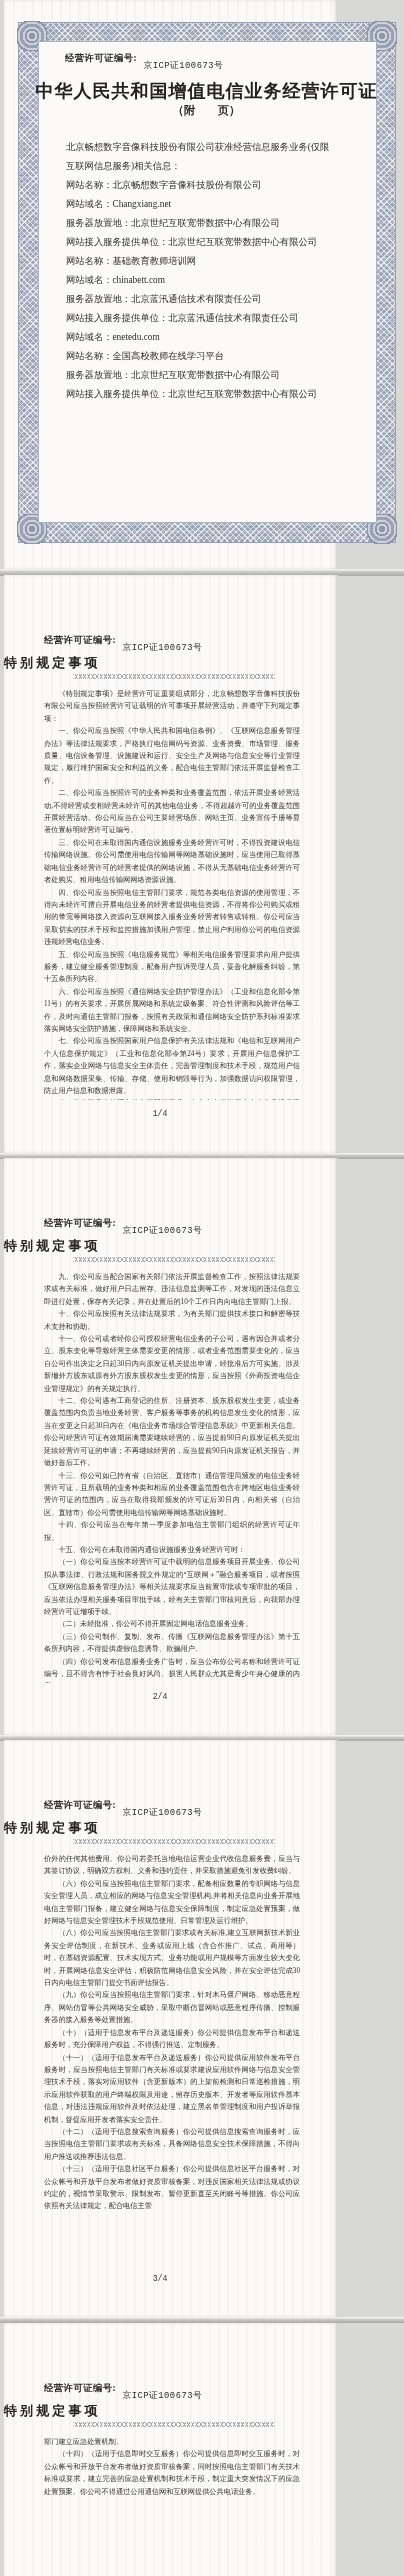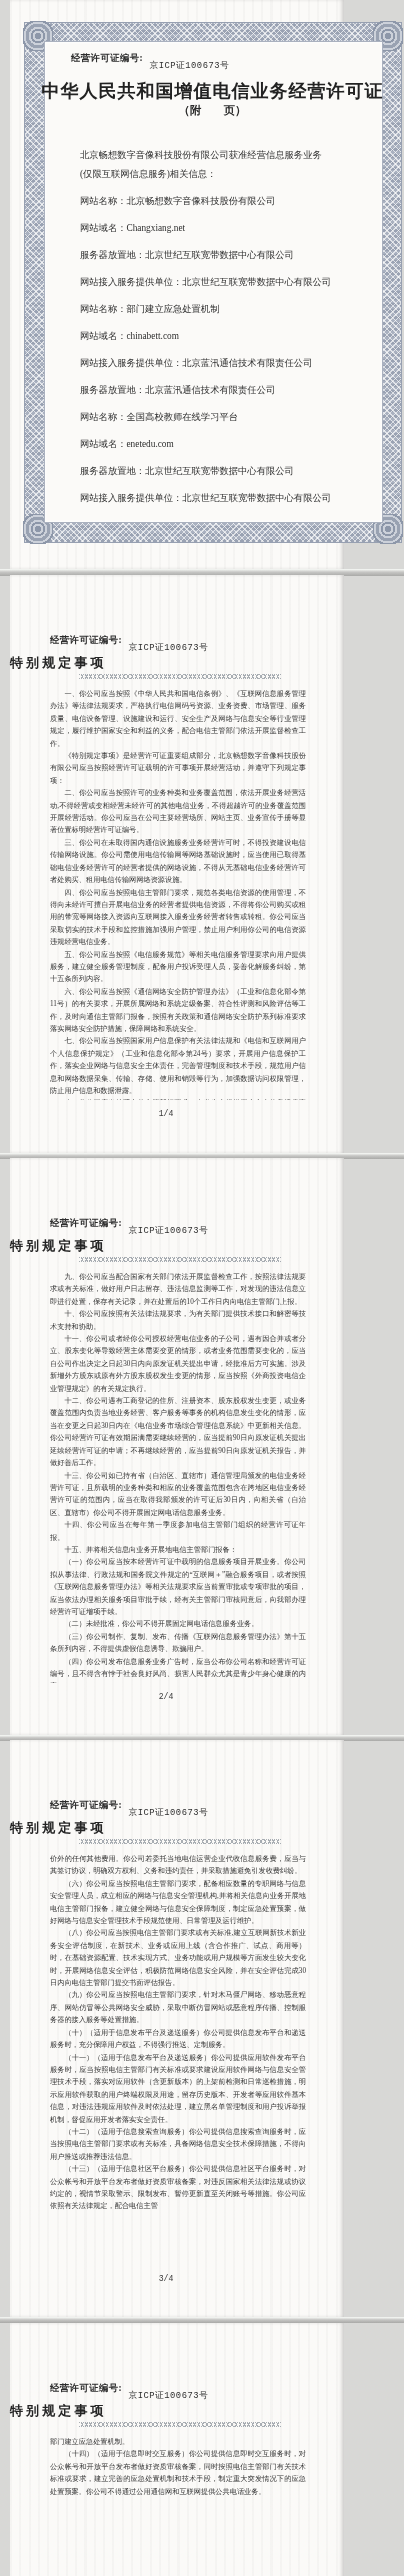--- a/index.html
+++ b/index.html
@@ -1,21 +1,21 @@
 <!DOCTYPE html>
 <html style="font-size:8.2px"><head>
 <meta charset="utf-8">
 <style>
   html,body{margin:0;padding:0;background:#ffffff;}
   #doc{
     position:relative;width:405px;height:2873px;overflow:hidden;
     font-family:"Liberation Serif","DejaVu Serif",serif;color:#2f2f2f;background:#d8d8d6;
   }
   .page{
-    position:absolute;left:10px;width:334px;
+    position:absolute;left:4px;width:334px;
     background-color:#fbfaf8;
     background-image:repeating-linear-gradient(90deg,rgba(130,130,128,.05) 0 2.1px,rgba(0,0,0,0) 2.1px 9.3px);
     box-shadow:inset -3.1px 0 4.1px -1.5px rgba(0,0,0,.22);
   }
   .separator{
     position:absolute;left:0;width:405px;height:5.2px;
     background:linear-gradient(180deg,#e9eae7 0%,#c6c6c4 35%,#a9a9a7 100%);
     border-top:1px solid #f0f2ef;
   }
   
@@ -39,21 +39,21 @@
   }
   .corner.tl{left:-2.1px;top:-2.1px}.corner.tr{right:-2.1px;top:-2.1px}
   .corner.bl{left:-2.1px;bottom:-2.1px}.corner.br{right:-2.1px;bottom:-2.1px}
   .licno{position:absolute;white-space:nowrap;}
   .licno .lab{font-size:9.3px;font-weight:bold;color:#2b2b2b;letter-spacing:0.5px;}
   .licno .num{font-size:8.8px;margin-left:6.2px;position:relative;top:6.7px;letter-spacing:0.5px;font-family:"Liberation Mono","DejaVu Sans Mono",monospace;}
   .cert-licno{top:52px;left:61px;}
   .cert-title{position:absolute;top:79px;left:0;width:405px;text-align:center;font-size:18px;font-weight:bold;letter-spacing:1px;color:#222;}
   .cert-sub{position:absolute;top:103px;left:0;width:405px;text-align:center;font-size:11.3px;font-weight:bold;color:#2a2a2a;}
   .cert-body{position:absolute;top:138px;left:62px;width:270px;font-size:9.3px;line-height:19px;color:#2d2d2d;}
-  .cert-line{margin:8px;}
+  .cert-line{margin:0;}
   
   .prov-licno{top:59px;left:40px;}
   .prov-title{position:absolute;top:79px;left:0;width:336px;text-align:left;font-size:13px;font-weight:bold;letter-spacing:3.1px;color:#242424;}
   .wave{
     position:absolute;top:99px;left:69px;width:202px;height:4.6px;opacity:.75;
     background-image:
       repeating-linear-gradient(120deg,#8e959d 0 1px,rgba(0,0,0,0) 1px 3.6px),
       repeating-linear-gradient(60deg,#8e959d 0 1px,rgba(0,0,0,0) 1px 3.6px);
   }
   .prov-body{
@@ -89,46 +89,46 @@
       <div class="cert-line">北京畅想数字音像科技股份有限公司获准经营信息服务业务(仅限互联网信息服务)相关信息：</div>
 
       <div>
         <div class="cert-line"><span>网站名称：</span><span>北京畅想数字音像科技股份有限公司</span></div>
         <div class="cert-line"><span>网站域名：</span><span>Changxiang.net</span></div>
         <div class="cert-line"><span>服务器放置地：</span><span>北京世纪互联宽带数据中心有限公司</span></div>
         <div class="cert-line"><span>网站接入服务提供单位：</span><span>北京世纪互联宽带数据中心有限公司</span></div>
       </div>
 
       <div>
-        <div class="cert-line"><span>网站名称：</span><span>部门建立应急处置机制</span></div>
+        <div class="cert-line"><span>网站名称：</span><span>基础教育教师培训网</span></div>
         <div class="cert-line"><span>网站域名：</span><span>chinabett.com</span></div>
+        <div class="cert-line"><span>服务器放置地：</span><span>北京蓝汛通信技术有限责任公司</span></div>
         <div class="cert-line"><span>网站接入服务提供单位：</span><span>北京蓝汛通信技术有限责任公司</span></div>
-        <div class="cert-line"><span>服务器放置地：</span><span>北京蓝汛通信技术有限责任公司</span></div>
       </div>
 
       <div>
+        <div class="cert-line"><span>网站域名：</span><span>enetedu.com</span></div>
         <div class="cert-line"><span>网站名称：</span><span>全国高校教师在线学习平台</span></div>
-        <div class="cert-line"><span>网站域名：</span><span>enetedu.com</span></div>
         <div class="cert-line"><span>服务器放置地：</span><span>北京世纪互联宽带数据中心有限公司</span></div>
         <div class="cert-line"><span>网站接入服务提供单位：</span><span>北京世纪互联宽带数据中心有限公司</span></div>
       </div>
     </div>
   </section>
 
   <div class="separator" style="top:569px;height:5.7px"></div>
 
   <section class="page" style="top:575px;height:578px">
     <div class="licno prov-licno">
       <span class="lab">经营许可证编号:</span><span class="num">京ICP证100673号</span>
     </div>
     <div class="prov-title">特别规定事项</div>
     <div class="wave"></div>
     <div class="prov-body">
+        <p class="para">《特别规定事项》是经营许可证重要组成部分，北京畅想数字音像科技股份有限公司应当按照经营许可证载明的许可事项开展经营活动，并遵守下列规定事项：</p>
         <p class="para">一、你公司应当按照《中华人民共和国电信条例》、《互联网信息服务管理办法》等法律法规要求，严格执行电信网码号资源、业务资费、市场管理、服务质量、电信设备管理、设施建设和运行、安全生产及网络与信息安全等行业管理规定，履行维护国家安全和利益的义务，配合电信主管部门依法开展监督检查工作。</p>
-        <p class="para">《特别规定事项》是经营许可证重要组成部分，北京畅想数字音像科技股份有限公司应当按照经营许可证载明的许可事项开展经营活动，并遵守下列规定事项：</p>
         <p class="para">二、你公司应当按照许可的业务种类和业务覆盖范围，依法开展业务经营活动,不得经营或变相经营未经许可的其他电信业务，不得超越许可的业务覆盖范围开展经营活动。你公司应当在公司主要经营场所、网站主页、业务宣传手册等显著位置标明经营许可证编号。</p>
         <p class="para">三、你公司在未取得国内通信设施服务业务经营许可时，不得投资建设电信传输网络设施。你公司需使用电信传输网等网络基础设施时，应当使用已取得基础电信业务经营许可的经营者提供的网络设施，不得从无基础电信业务经营许可者处购买、租用电信传输网网络资源设施。</p>
         <p class="para">四、你公司应当按照电信主管部门要求，规范各类电信资源的使用管理，不得向未经许可擅自开展电信业务的经营者提供电信资源，不得将你公司购买或租用的带宽等网络接入资源向互联网接入服务业务经营者转售或转租。你公司应当采取切实的技术手段和监控措施加强用户管理，禁止用户利用你公司的电信资源违规经营电信业务。</p>
         <p class="para">五、你公司应当按照《电信服务规范》等相关电信服务管理要求向用户提供服务，建立健全服务管理制度，配备用户投诉受理人员，妥善化解服务纠纷，第十五条所列内容。</p>
         <p class="para">六、你公司应当按照《通信网络安全防护管理办法》（工业和信息化部令第11号）的有关要求，开展所属网络和系统定级备案、符合性评测和风险评估等工作，及时向通信主管部门报备，按照有关政策和通信网络安全防护系列标准要求落实网络安全防护措施，保障网络和系统安全。</p>
         <p class="para">七、你公司应当按照国家用户信息保护有关法律法规和《电信和互联网用户个人信息保护规定》（工业和信息化部令第24号）要求，开展用户信息保护工作，落实企业网络与信息安全主体责任，完善管理制度和技术手段，规范用户信息和网络数据采集、传输、存储、使用和销毁等行为，加强数据访问权限管理，防止用户信息和数据泄露。</p>
         <p class="para">八、你公司应当按照电信主管部门要求，在发生大规模用户个人信息泄露事件、影响众多用户的服务中断事件等重大网络安全事件时，立即采取应急措施，控制影响范围，消除事件危害，并第一时间向电信主管部门报告，根据电信主管部门要求采取应急处置措施。</p>
       </div>
     <div class="page-num">1/4</div>
   </section>
@@ -139,23 +139,23 @@
     <div class="licno prov-licno">
       <span class="lab">经营许可证编号:</span><span class="num">京ICP证100673号</span>
     </div>
     <div class="prov-title">特别规定事项</div>
     <div class="wave"></div>
     <div class="prov-body">
         <p class="para">九、你公司应当配合国家有关部门依法开展监督检查工作，按照法律法规要求或有关标准，做好用户日志留存、违法信息监测等工作，对发现的违法信息立即进行处置，保存有关记录，并在处置后的10个工作日内向电信主管部门上报。</p>
         <p class="para">十、你公司应按照有关法律法规要求，为有关部门提供技术接口和解密等技术支持和协助。</p>
         <p class="para">十一、你公司或者经你公司授权经营电信业务的子公司，遇有因合并或者分立、股东变化等导致经营主体需要变更的情形，或者业务范围需要变化的，应当自公司作出决定之日起30日内向原发证机关提出申请，经批准后方可实施。涉及新增外方股东或原有外方股东股权发生变更的情形，应当按照《外商投资电信企业管理规定》的有关规定执行。</p>
         <p class="para">十二、你公司遇有工商登记的住所、注册资本、股东股权发生变更，或业务覆盖范围内负责当地业务经营、客户服务等事务的机构信息发生变化的情形，应当在变更之日起30日内在《电信业务市场综合管理信息系统》中更新相关信息。你公司经营许可证有效期届满需要继续经营的，应当提前90日向原发证机关提出延续经营许可证的申请；不再继续经营的，应当提前90日向原发证机关报告，并做好善后工作。</p>
-        <p class="para">十三、你公司如已持有省（自治区、直辖市）通信管理局颁发的电信业务经营许可证，且所载明的业务种类和相应的业务覆盖范围包含在跨地区电信业务经营许可证的范围内，应当在取得我部颁发的许可证后30日内，向相关省（自治区、直辖市）你公司不得开展固定网电话信息服务业务。</p>
+        <p class="para">十三、你公司如已持有省（自治区、直辖市）通信管理局颁发的电信业务经营许可证，且所载明的业务种类和相应的业务覆盖范围包含在跨地区电信业务经营许可证的范围内，应当在取得我部颁发的许可证后30日内，向相关省（自治区、直辖市）你公司需使用电信传输网等网络基础设施时。</p>
         <p class="para">十四、你公司应当在每年第一季度参加电信主管部门组织的经营许可证年报。</p>
-        <p class="para">十五、并将相关信息向业务开展地电信主管部门报备：</p>
+        <p class="para">十五、你公司在未取得国内通信设施服务业务经营许可时：</p>
         <p class="para">（一）你公司应当按本经营许可证中载明的信息服务项目开展业务。你公司拟从事法律、行政法规和国务院文件规定的“互联网＋”融合服务项目，或者按照《互联网信息服务管理办法》等相关法规要求应当前置审批或专项审批的项目，应当依法办理相关服务项目审批手续，经有关主管部门审核同意后，向我部办理经营许可证增项手续。</p>
         <p class="para">（二）未经批准，你公司不得开展固定网电话信息服务业务。</p>
         <p class="para">（三）你公司制作、复制、发布、传播《互联网信息服务管理办法》第十五条所列内容，不得提供虚假信息诱导、欺骗用户。</p>
         <p class="para">（四）你公司发布信息服务业务广告时，应当公布你公司名称和经营许可证编号，且不得含有悖于社会良好风尚、损害人民群众尤其是青少年身心健康的内容。</p>
       </div>
     <div class="page-num">2/4</div>
   </section>
 
   <div class="separator" style="top:1735px;height:5.2px"></div>
 

